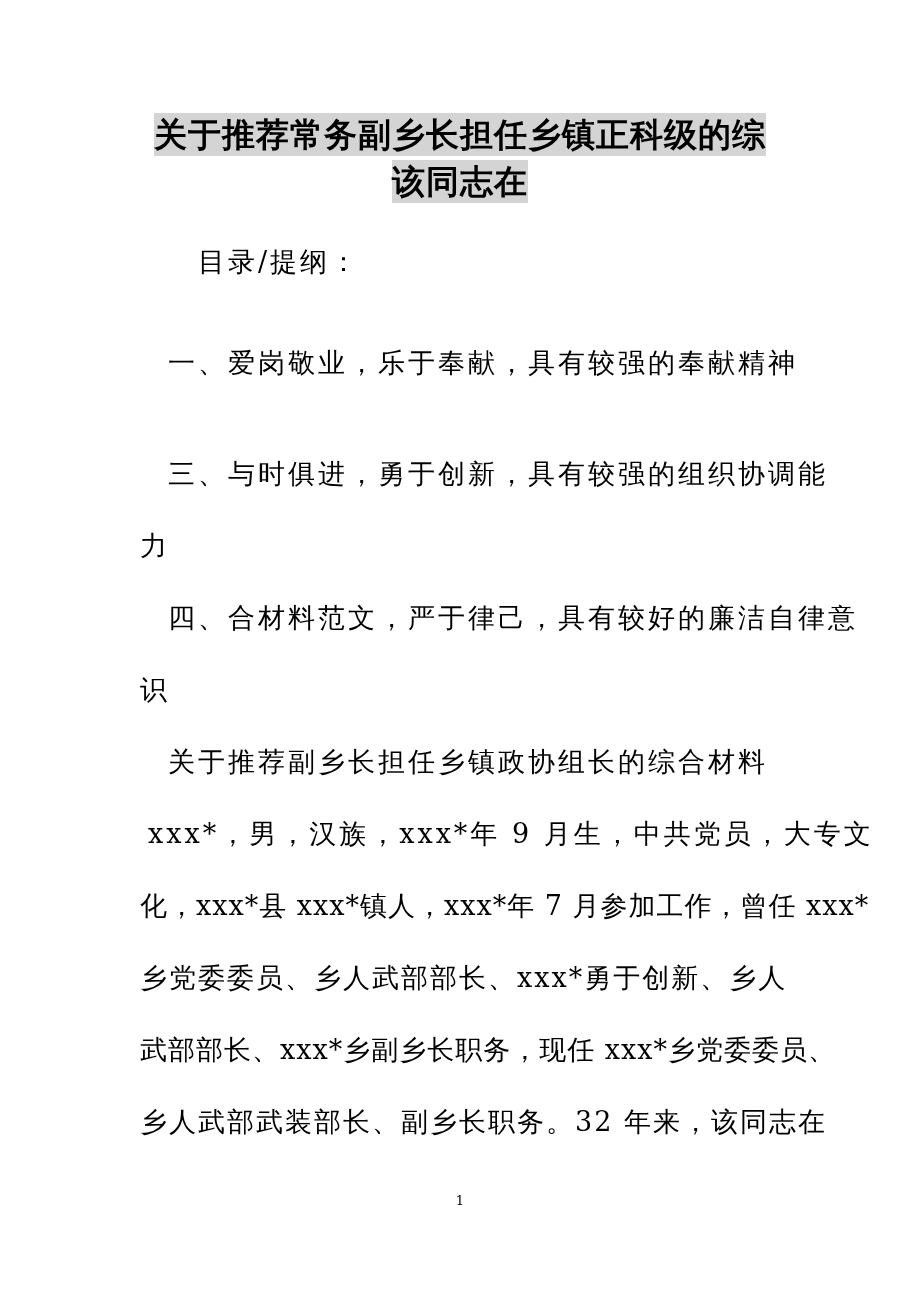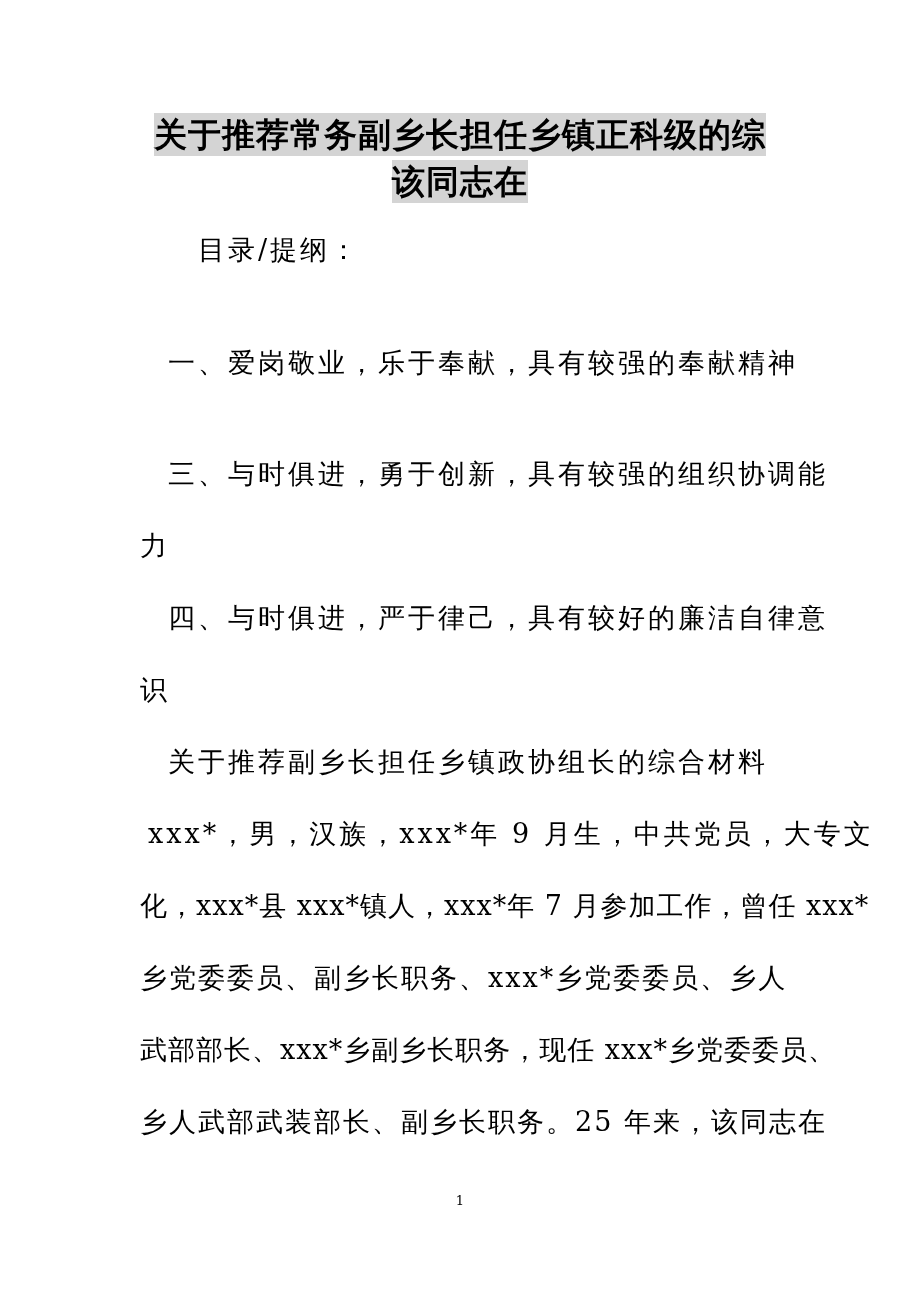--- a/index.html
+++ b/index.html
@@ -61,30 +61,30 @@
 
 <div class="page">
 
   <div class="title title-line1">
     <span>关于推荐常务副乡长担任乡镇正科级的综</span>
   </div>
   <div class="title title-line2">
     <span>该同志在</span>
   </div>
 
-  <div class="line" style="top:232px; left:198px;text-align:right;">目录/提纲：</div>
+  <div class="line" style="top:244px; left:198px;text-align:right;">目录/提纲：</div>
 
   <div class="line" style="top:312px; left:168px;margin-top:33px;">一、爱岗敬业，乐于奉献，具有较强的奉献精神</div>
   <div class="line" style="top:456px; left:168px;">三、与时俱进，勇于创新，具有较强的组织协调能</div>
   <div class="line" style="top:528px; left:140px;">力</div>
-  <div class="line" style="top:600px; left:168px;">四、与时俱进，严于律己，具有较好的廉洁自律意</div>
+  <div class="line" style="top:600px; left:168px;">四、合材料范文，严于律己，具有较好的廉洁自律意</div>
   <div class="line" style="top:672px; left:140px;">识</div>
 
   <div class="line" style="top:744px; left:168px;text-align:center;">关于推荐副乡长担任乡镇政协组长的综合材料</div>
 
   <div class="line" style="top:816px; left:148px;"> xxx*，男，汉族，xxx*年 9 月生，中共党员，大专文</div>
   <div class="line" style="top:888px; left:140px; letter-spacing:1px;">化，xxx*县 xxx*镇人，xxx*年 7 月参加工作，曾任 xxx*</div>
-  <div class="line" style="top:960px; left:140px; letter-spacing:2px;">乡党委委员、副乡长职务、xxx*乡党委委员、乡人</div>
+  <div class="line" style="top:960px; left:140px; letter-spacing:2px;">乡党委委员、乡人武部部长、xxx*勇于创新、乡人</div>
   <div class="line" style="top:1032px; left:140px; letter-spacing:1px;">武部部长、xxx*乡副乡长职务，现任 xxx*乡党委委员、</div>
-  <div class="line" style="top:1104px; left:140px; letter-spacing:2px;">乡人武部武装部长、副乡长职务。25 年来，该同志在</div>
+  <div class="line" style="top:1104px; left:140px; letter-spacing:2px;">乡人武部武装部长、副乡长职务。32 年来，该同志在</div>
 
   <div class="page-number">1</div>
 </div>
 
 </body></html>

